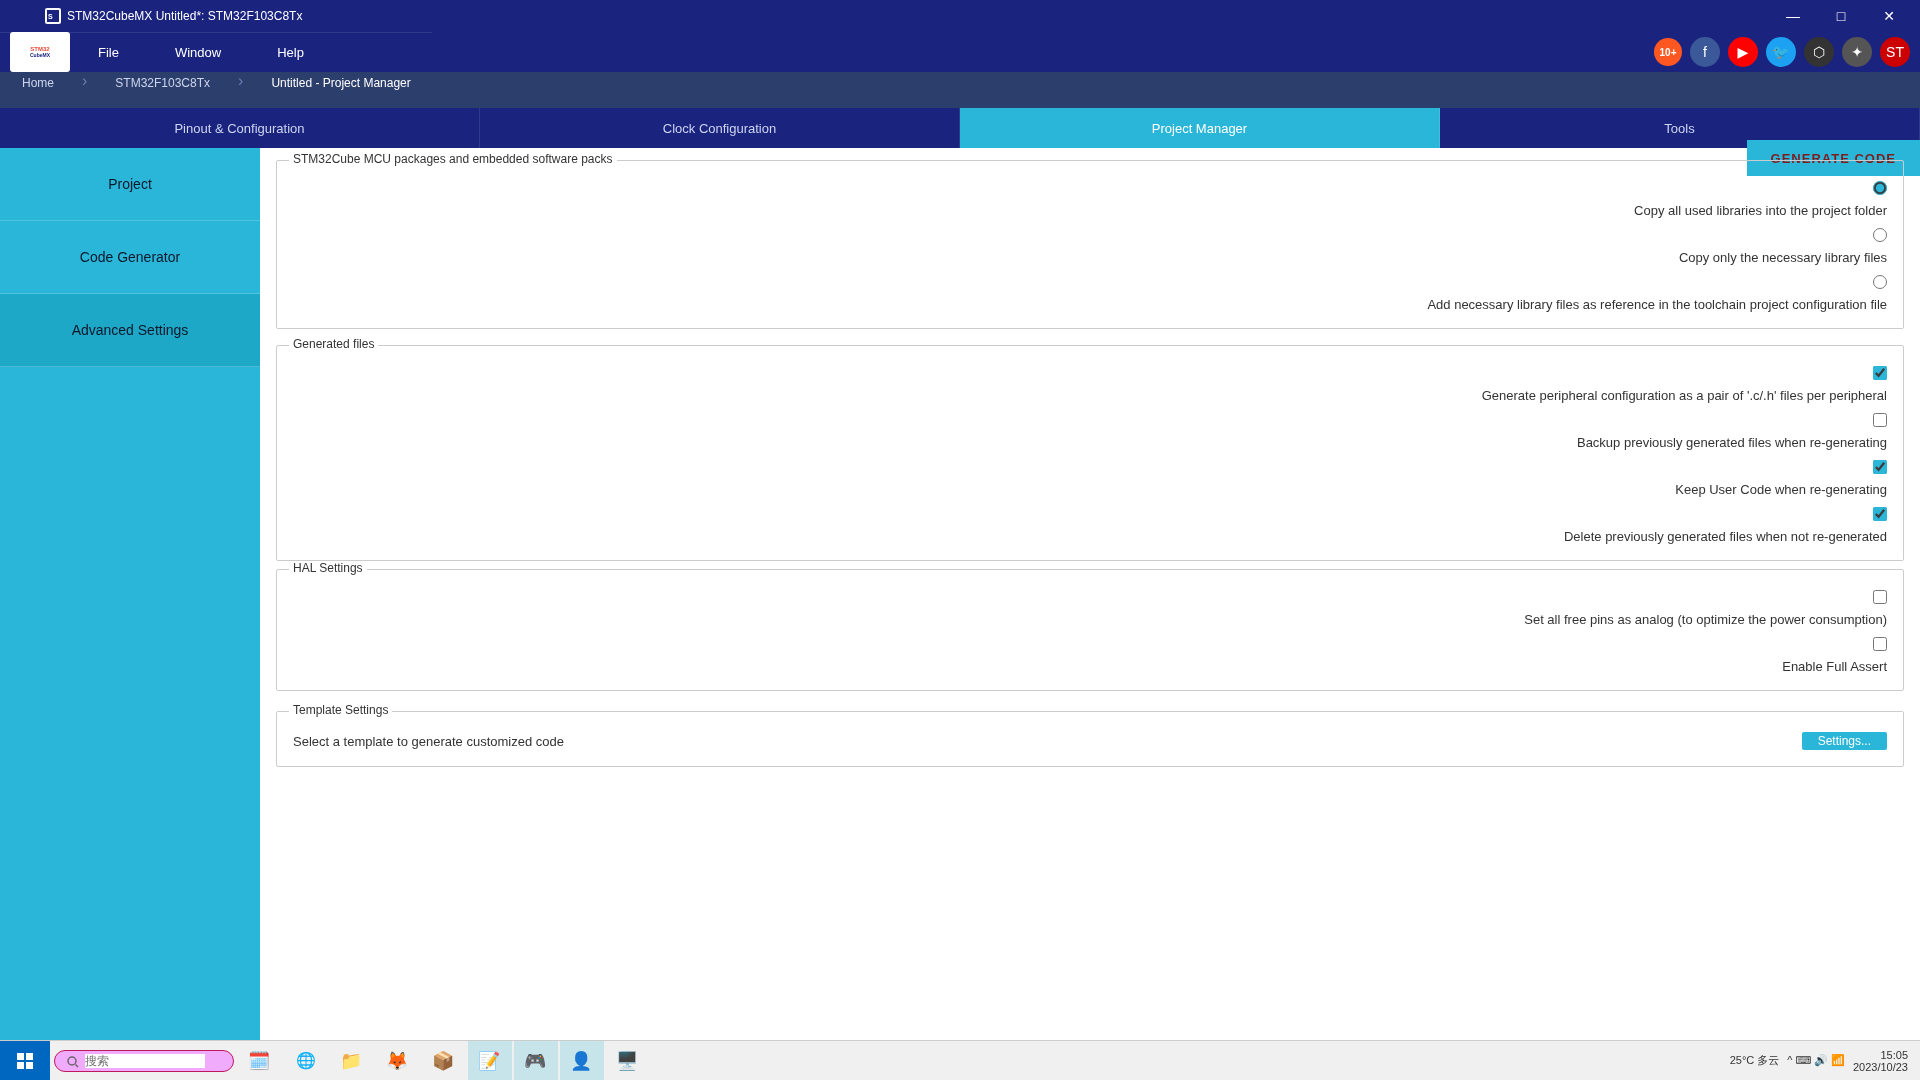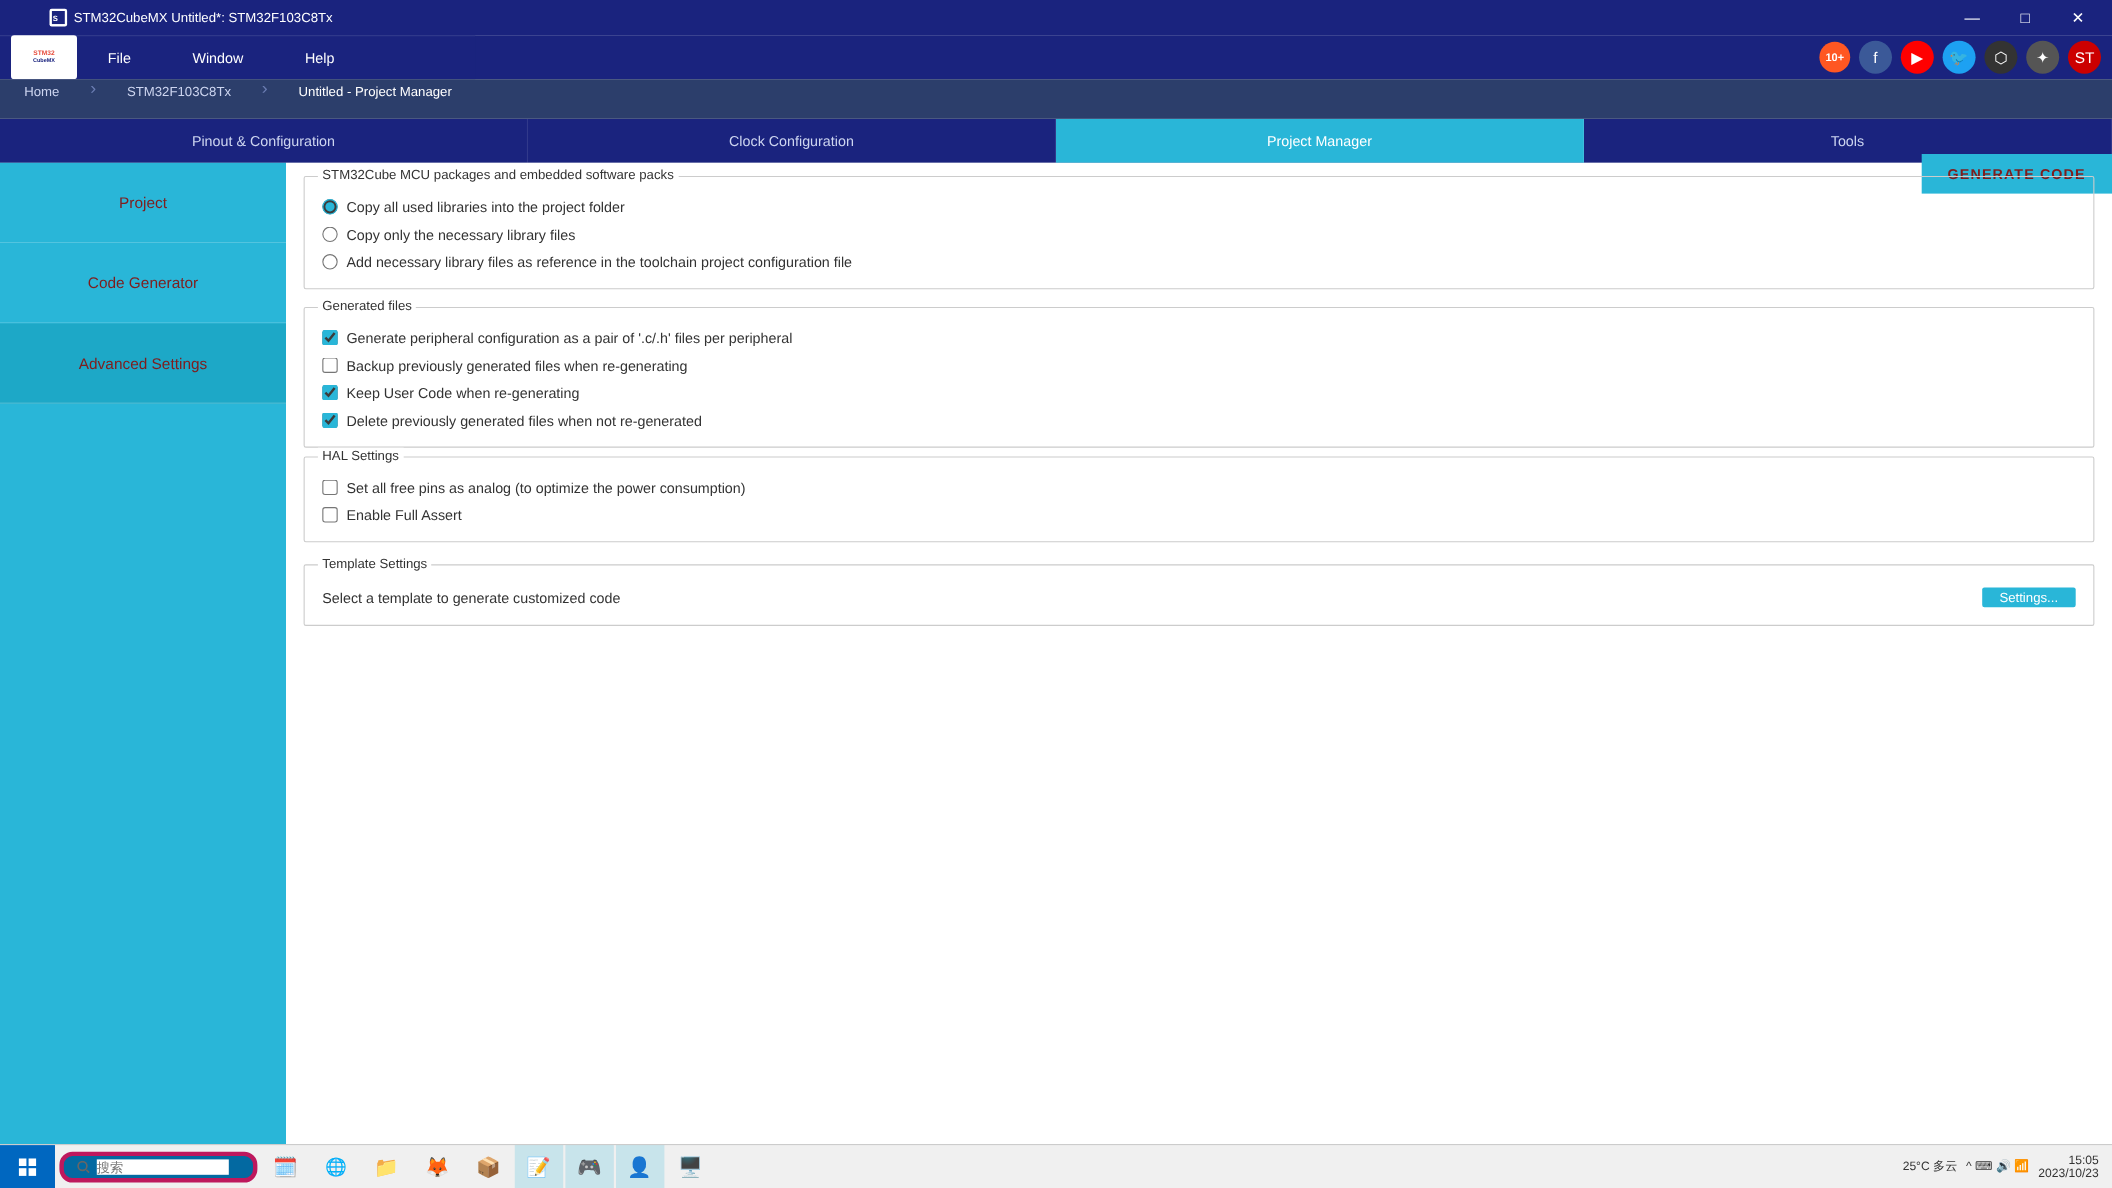--- a/index.html
+++ b/index.html
@@ -88,21 +88,21 @@
     
     .sidebar {
       width: 260px;
       background: #29b6d8;
       display: flex;
       flex-direction: column;
       flex-shrink: 0;
     }
     .sidebar-item {
       padding: 28px 20px;
-      color: #7f1d1d;
+      color: #0f172a;
       font-size: 14px;
       cursor: pointer;
       text-align: center;
       border-bottom: 1px solid rgba(255,255,255,0.2);
     }
     .sidebar-item.active { background: #1da8c7; }
 
     
     .content {
       flex: 1;
@@ -124,21 +124,21 @@
       top: -9px;
       left: 12px;
       background: white;
       padding: 0 4px;
       font-size: 12px;
       color: #333;
     }
 
     
     .radio-group, .checkbox-group { display: flex; flex-direction: column; gap: 10px; margin-top: 8px; }
-    .radio-item, .checkbox-item { display: flex; align-items: flex-start; gap: 8px; font-size: 13px; color: #333; }
+    .radio-item, .checkbox-item { display: flex; align-items: flex-end; gap: 8px; font-size: 13px; color: #333; flex-direction: column; }
     .radio-item input[type="radio"], .checkbox-item input[type="checkbox"] {
       width: 14px; height: 14px; cursor: pointer; accent-color: #29b6d8;
     }
 
     
     .template-row {
       display: flex;
       align-items: center;
       gap: 16px;
       margin-top: 8px;
@@ -161,21 +161,21 @@
       left: 0;
       width: 1920px;
       height: 40px;
       background: #f0f0f0;
       display: flex;
       align-items: center;
       border-top: 1px solid #ccc;
       z-index: 100;
     }
     .taskbar-start { width: 50px; height: 40px; background: #0067c0; display: flex; align-items: center; justify-content: center; cursor: pointer; }
-    .taskbar-search { display: flex; align-items: center; background: #0369a1; border: 4px solid #be185d; border-radius: 12px; padding: 3px 12px; margin: 0 4px; gap: 6px; width: 180px; }
+    .taskbar-search { display: flex; align-items: flex-end; background: #f0abfc; border: 1px solid #be185d; border-radius: 12px; padding: 3px 12px; margin: 0 4px; gap: 6px; width: 180px; }
     .taskbar-search input { border: none; outline: none; font-size: 12px; width: 120px; }
     .taskbar-apps { display: flex; align-items: center; gap: 2px; flex: 1; }
     .taskbar-app { width: 44px; height: 40px; display: flex; align-items: center; justify-content: center; cursor: pointer; font-size: 18px; }
     .taskbar-right { display: flex; align-items: center; gap: 8px; padding: 0 12px; font-size: 11px; color: #333; }
     .taskbar-time { text-align: right; }
 
     
     .version-badge {
       background: #ff5722;
       color: white;

